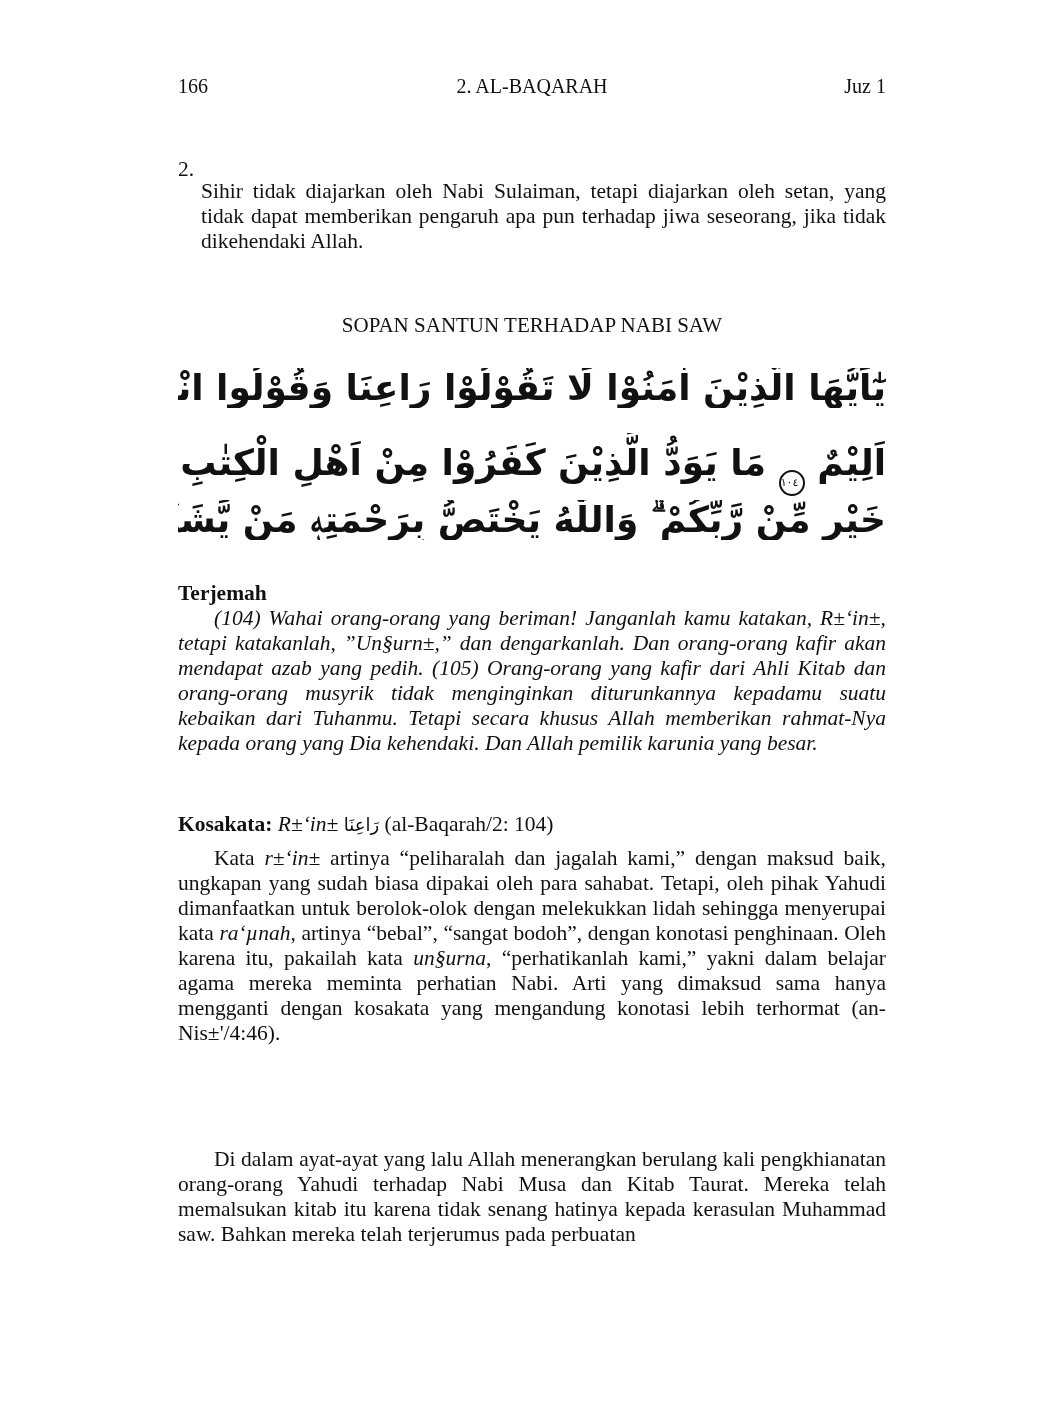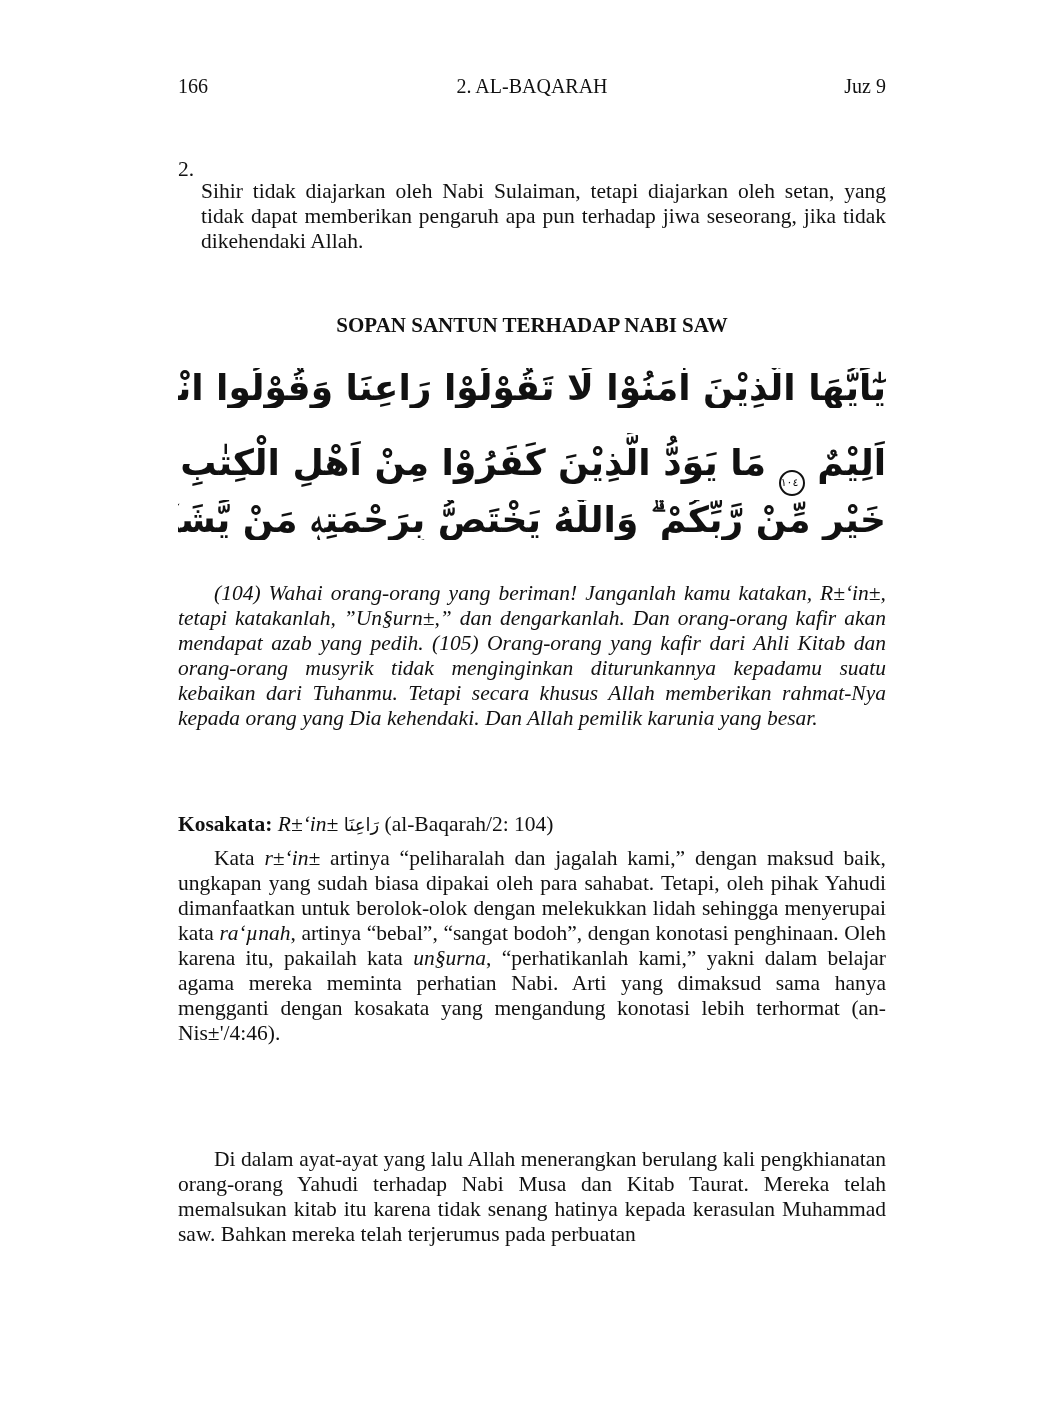--- a/index.html
+++ b/index.html
@@ -10,42 +10,42 @@
   .running-head .left { position:absolute; left:0; }
   .running-head .center { position:absolute; left:0; right:0; text-align:center; }
   .running-head .right { position:absolute; right:0; }
 
   .para { font-size:21.5px; line-height:25px; text-align:justify; margin:0; }
   .list-item { position:absolute; top:157px; left:178px; width:708px; }
   .list-item .num { position:absolute; left:0; top:0; }
   .list-item .txt { margin-left:23px; font-size:21.5px; line-height:25px; text-align:justify; }
 
   .section-title { position:absolute; top:312px; left:178px; width:708px; text-align:center;
-                   font-weight:bold; font-size:21px; line-height:26px; }
+                   font-weight:normal; font-size:21px; line-height:26px; }
 
   .arabic { position:absolute; left:178px; width:708px; direction:rtl; text-align:justify;
             text-align-last:justify; font-family:"DejaVu Sans", sans-serif; font-weight:bold;
             font-size:36px; line-height:40px; white-space:nowrap; overflow:hidden; }
   .arabic .ayah-num { display:inline-block; width:22px; height:22px; border:2px solid #111;
             border-radius:50%; font-size:11px; line-height:22px; text-align:center;
             vertical-align:middle; direction:ltr; font-weight:normal;margin-top:37px; }
 
   .heading { font-weight:bold; font-size:21.5px; line-height:25px; }
   .indent { text-indent:36px; }
   .it { font-style:italic; }
   .block { position:absolute; left:178px; width:708px; }
   .ar-inline { font-family:"DejaVu Sans", sans-serif; font-size:18px; }
 </style>
 </head>
 <body>
 
 <div class="running-head">
   <span class="left">166</span>
   <span class="center">2. AL-BAQARAH</span>
-  <span class="right">Juz 9</span>
+  <span class="right">Juz 1</span>
 </div>
 
 <div class="list-item">
   <span class="num para">2.</span>
   <p class="txt">Sihir tidak diajarkan oleh Nabi Sulaiman, tetapi diajarkan oleh setan, yang tidak dapat memberikan pengaruh apa pun terhadap jiwa seseorang, jika tidak dikehendaki Allah.</p>
 </div>
 
 <div class="section-title">SOPAN SANTUN TERHADAP NABI SAW</div>
 
 <div class="arabic" style="top:368px;">يٰٓاَيُّهَا الَّذِيْنَ اٰمَنُوْا لَا تَقُوْلُوْا رَاعِنَا وَقُوْلُوا انْظُرْنَا وَاسْمَعُوْا وَلِلْكٰفِرِيْنَ عَذَابٌ</div>
@@ -53,20 +53,21 @@
   <span>اَلِيْمٌ</span>
   <span class="ayah-num">١٠٤</span>
   <span>مَا يَوَدُّ الَّذِيْنَ كَفَرُوْا مِنْ اَهْلِ الْكِتٰبِ وَلَا الْمُشْرِكِيْنَ اَنْ يُّنَزَّلَ عَلَيْكُمْ مِّنْ</span>
 </div>
 <div class="arabic" style="top:500px;">
   <span>خَيْرٍ مِّنْ رَّبِّكُمْ ۗ وَاللّٰهُ يَخْتَصُّ بِرَحْمَتِهٖ مَنْ يَّشَاۤءُ ۗ وَاللّٰهُ ذُو الْفَضْلِ الْعَظِيْمِ</span>
   
 </div>
 
 <div class="block" style="top:581px;">
+  <div class="heading">Terjemah</div>
   <p class="para indent it">(104) Wahai orang-orang yang beriman! Janganlah kamu katakan, R±‘in±, tetapi katakanlah, ”Un§urn±,” dan dengarkanlah. Dan orang-orang kafir akan mendapat azab yang pedih. (105) Orang-orang yang kafir dari Ahli Kitab dan orang-orang musyrik tidak menginginkan diturunkannya kepadamu suatu kebaikan dari Tuhanmu. Tetapi secara khusus Allah memberikan rahmat-Nya kepada orang yang Dia kehendaki. Dan Allah pemilik karunia yang besar.</p>
 </div>
 
 <div class="block" style="top:812px;">
   <div class="para">
     <span class="heading">Kosakata:</span>
     <span class="it">R±‘in±</span>
     <span class="ar-inline">رَاعِنَا</span>
     <span>(al-Baqarah/2: 104)</span>
   </div>

